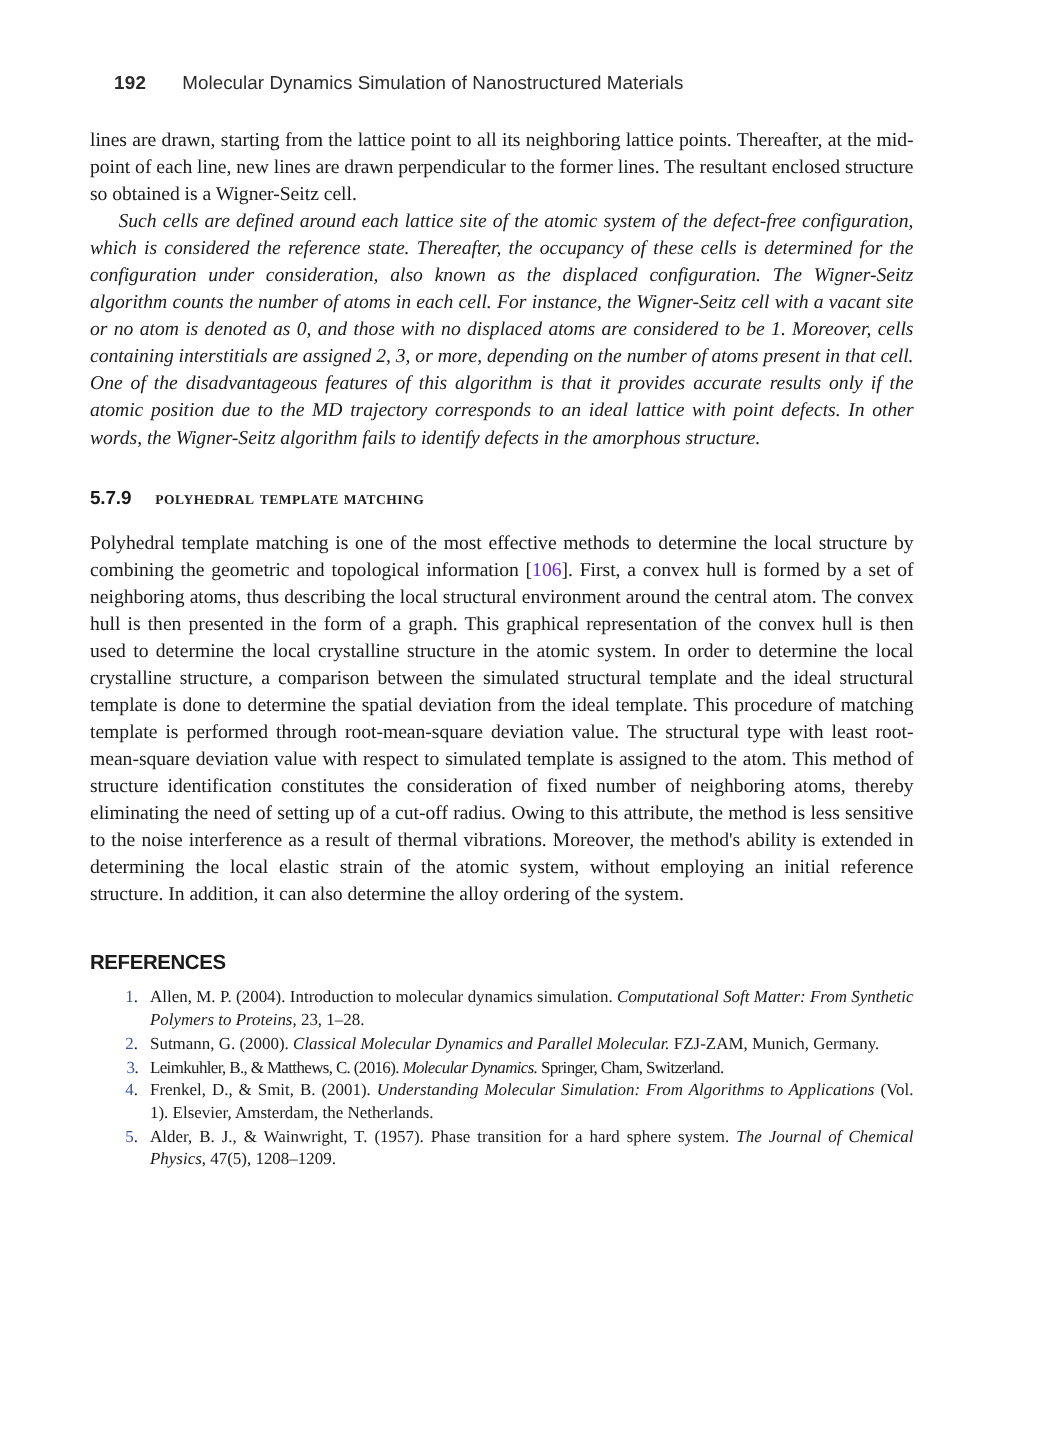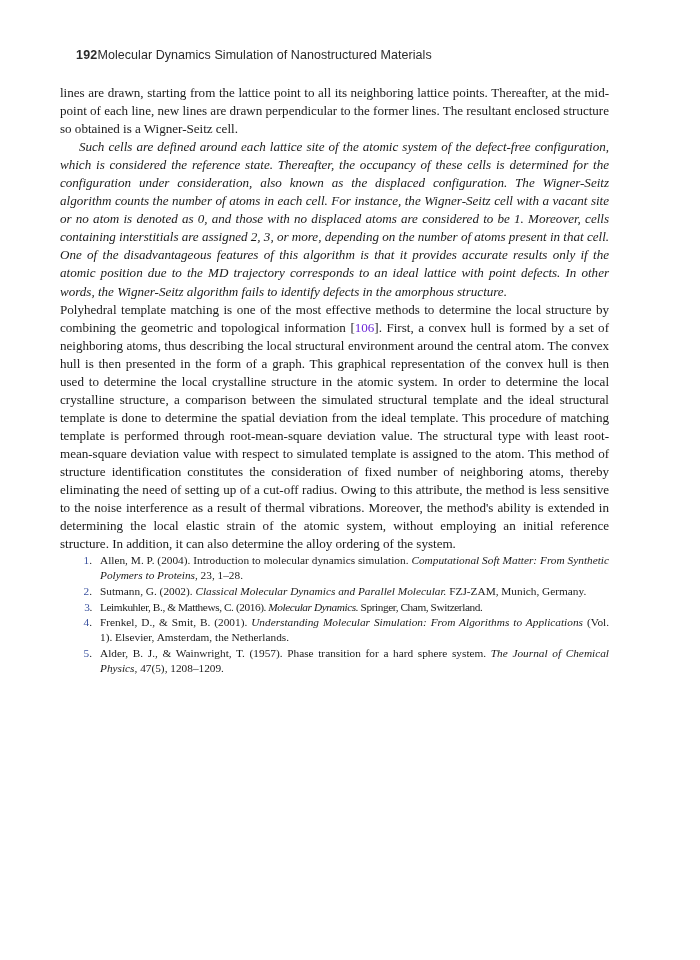--- a/index.html
+++ b/index.html
@@ -27,20 +27,21 @@
   
   .running-head {
     position: absolute;
     left: 76px;
     top: 48px;
     width: 549px;
     display: flex;
     align-items: baseline;
     font-family: "Liberation Sans", "DejaVu Sans", sans-serif;
     color: #2b2b2b;
+    gap: 24px;
   }
   .folio {
     font-size: 12.5px;
     font-weight: bold;
     letter-spacing: 0.2px;
   }
   .head-title {
     flex: 1;
     text-align: left;
     font-size: 12.5px;
@@ -152,30 +153,35 @@
     <span class="folio">192</span>
     <span class="head-title">Molecular Dynamics Simulation of Nanostructured Materials</span>
   </div>
 
   <div class="column">
 
     <p class="body">lines are drawn, starting from the lattice point to all its neighboring lattice points. Thereafter, at the mid-point of each line, new lines are drawn perpendicular to the former lines. The resultant enclosed structure so obtained is a Wigner-Seitz cell.</p>
 
     <p class="body indent">Such cells are defined around each lattice site of the atomic system of the defect-free configuration, which is considered the reference state. Thereafter, the occupancy of these cells is determined for the configuration under consideration, also known as the displaced configuration. The Wigner-Seitz algorithm counts the number of atoms in each cell. For instance, the Wigner-Seitz cell with a vacant site or no atom is denoted as 0, and those with no displaced atoms are considered to be 1. Moreover, cells containing interstitials are assigned 2, 3, or more, depending on the number of atoms present in that cell. One of the disadvantageous features of this algorithm is that it provides accurate results only if the atomic position due to the MD trajectory corresponds to an ideal lattice with point defects. In other words, the Wigner-Seitz algorithm fails to identify defects in the amorphous structure.</p>
 
+    <div class="section-head">
+      <span class="section-num">5.7.9</span>
+      <span class="section-title">Polyhedral Template Matching</span>
+    </div>
 
     <p class="body"><span>Polyhedral template matching is one of the most effective methods to determine the local structure by combining the geometric and topological information [</span><a class="cite" href="#">106</a><span>]. First, a convex hull is formed by a set of neighboring atoms, thus describing the local structural environment around the central atom. The convex hull is then presented in the form of a graph. This graphical representation of the convex hull is then used to determine the local crystalline structure in the atomic system. In order to determine the local crystalline structure, a comparison between the simulated structural template and the ideal structural template is done to determine the spatial deviation from the ideal template. This procedure of matching template is performed through root-mean-square deviation value. The structural type with least root-mean-square deviation value with respect to simulated template is assigned to the atom. This method of structure identification constitutes the consideration of fixed number of neighboring atoms, thereby eliminating the need of setting up of a cut-off radius. Owing to this attribute, the method is less sensitive to the noise interference as a result of thermal vibrations. Moreover, the method's ability is extended in determining the local elastic strain of the atomic system, without employing an initial reference structure. In addition, it can also determine the alloy ordering of the system.</span></p>
 
+    <div class="refs-head">REFERENCES</div>
 
     <ol class="ref-list">
       <li>
         <span class="ref-num">1</span><span>Allen, M. P. (2004). Introduction to molecular dynamics simulation. </span><em>Computational Soft Matter: From Synthetic Polymers to Proteins</em><span>, 23, 1–28.</span>
       </li>
       <li>
-        <span class="ref-num">2</span><span>Sutmann, G. (2002). </span><em>Classical Molecular Dynamics and Parallel Molecular.</em><span> FZJ-ZAM, Munich, Germany.</span>
+        <span class="ref-num">2</span><span>Sutmann, G. (2000). </span><em>Classical Molecular Dynamics and Parallel Molecular.</em><span> FZJ-ZAM, Munich, Germany.</span>
       </li>
       <li class="tight">
         <span class="ref-num">3</span><span>Leimkuhler, B., &amp; Matthews, C. (2016). </span><em>Molecular Dynamics.</em><span> Springer, Cham, Switzerland.</span>
       </li>
       <li>
         <span class="ref-num">4</span><span>Frenkel, D., &amp; Smit, B. (2001). </span><em>Understanding Molecular Simulation: From Algorithms to Applications</em><span> (Vol. 1). Elsevier, Amsterdam, the Netherlands.</span>
       </li>
       <li>
         <span class="ref-num">5</span><span>Alder, B. J., &amp; Wainwright, T. (1957). Phase transition for a hard sphere system. </span><em>The Journal of Chemical Physics</em><span>, 47(5), 1208–1209.</span>
       </li>

